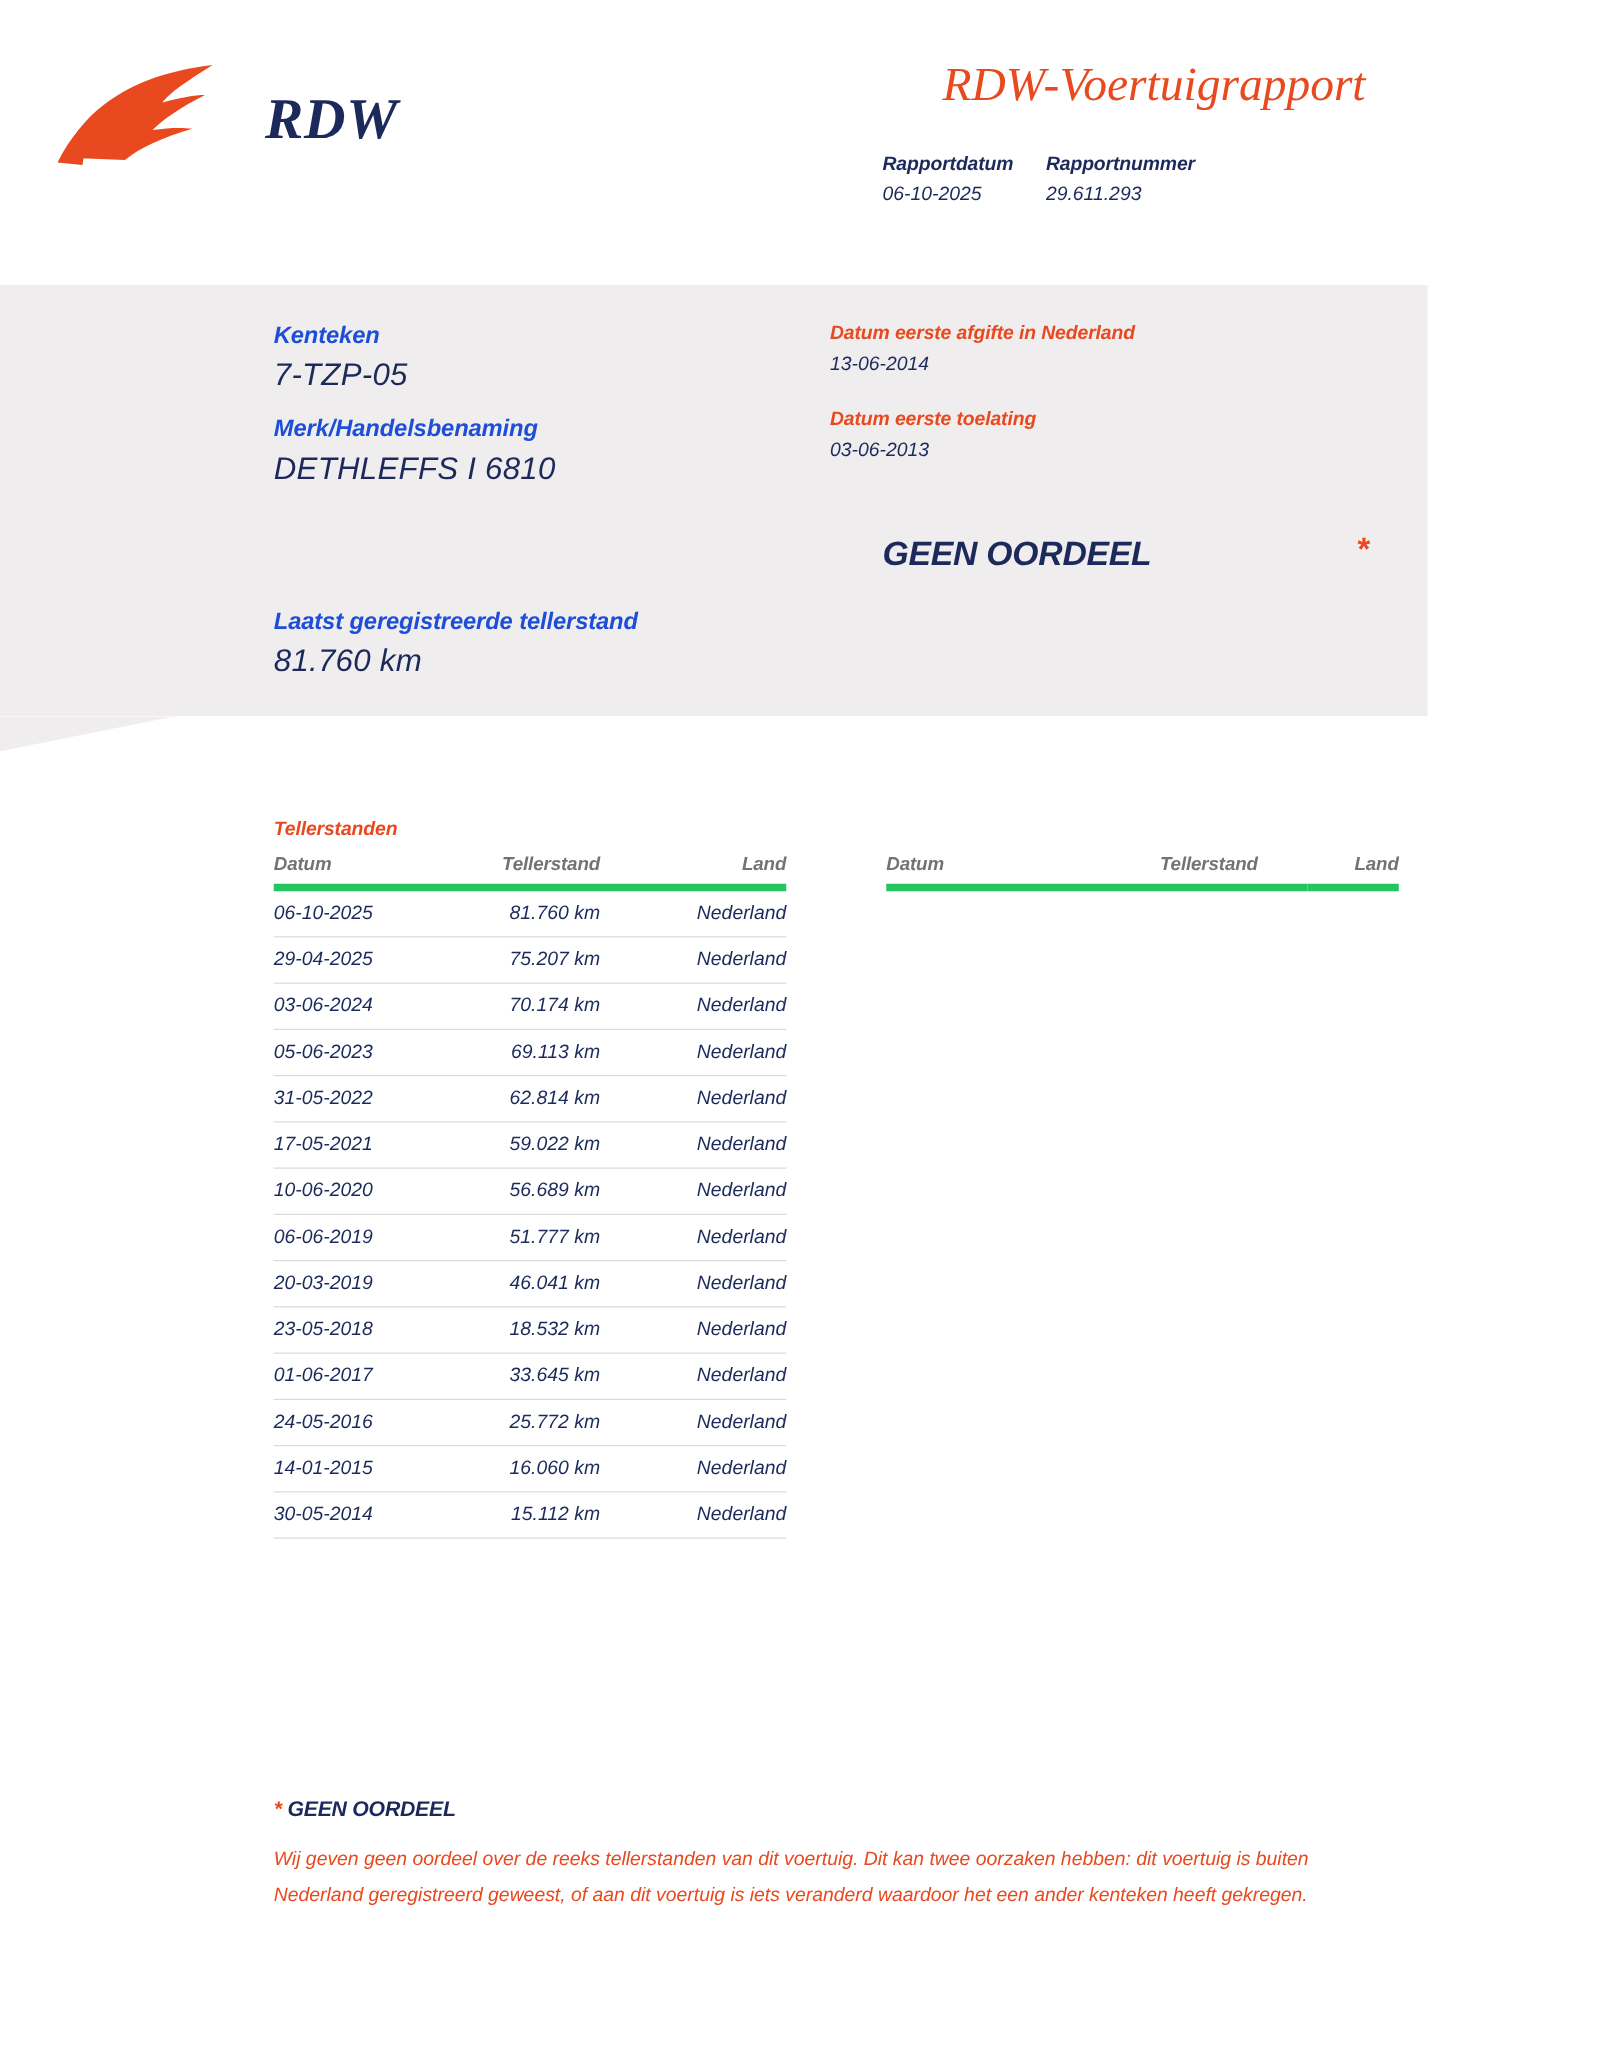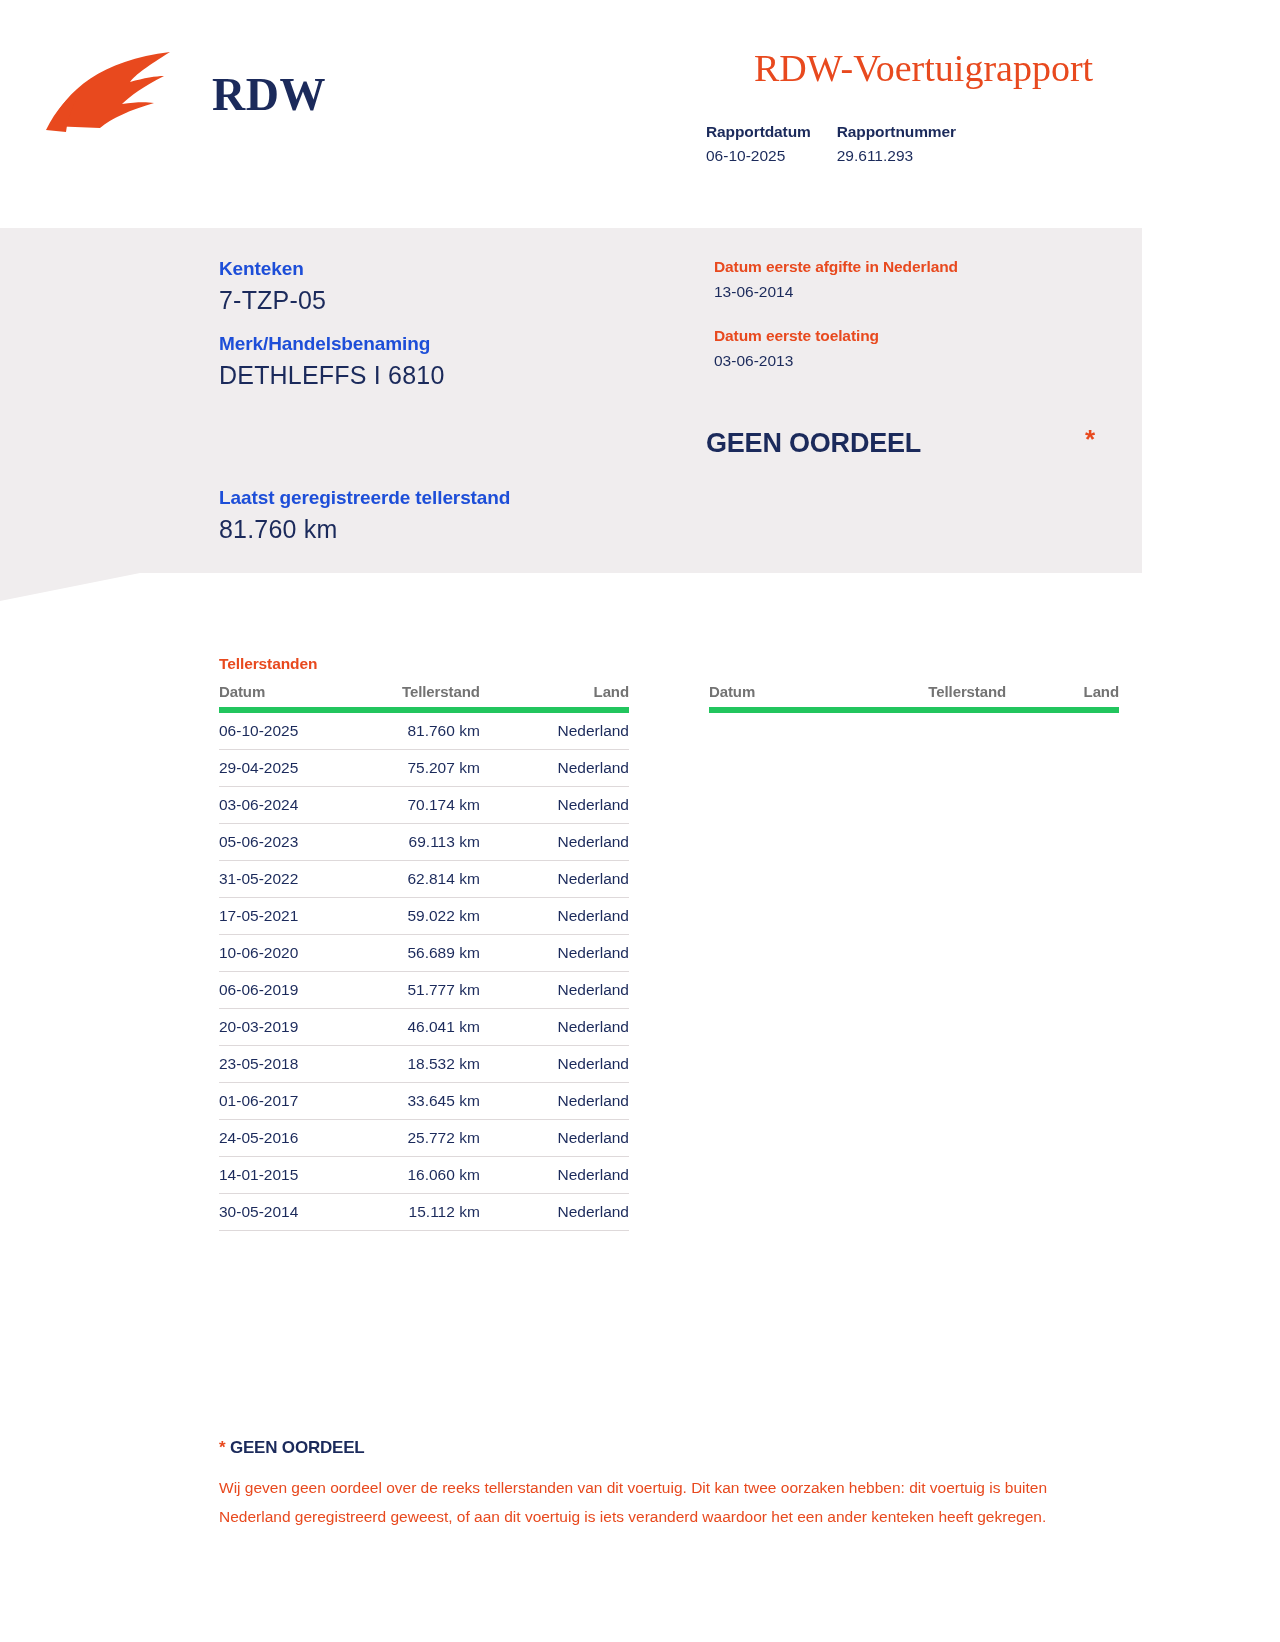--- a/index.html
+++ b/index.html
@@ -12,20 +12,21 @@
     height: 1642px;
     position: relative;
     font-family: "Liberation Sans", sans-serif;
     color: #1b2a5b;
     overflow: hidden;
   }
   .page {
     position: relative;
     width: 1280px;
     height: 1642px;
+    font-style: italic;
   }
 
   
   .header {
     position: relative;
     height: 222px;
   }
   .logo-wrap {
     position: absolute;
     left: 44px;
@@ -101,21 +102,21 @@
     clip-path: polygon(0 0, 100% 0, 0 100%);
   }
   .panel-left {
     position: absolute;
     left: 219px;
     top: 258px;
     width: 440px;
   }
   .panel-right {
     position: absolute;
-    left: 714px;
+    left: 664px;
     top: 258px;
     width: 420px;
   }
   .field-label {
     font-size: 19px;
     font-weight: 700;
     color: #1d4ed8;
     letter-spacing: -0.1px;
   }
   .field-value-lg {

